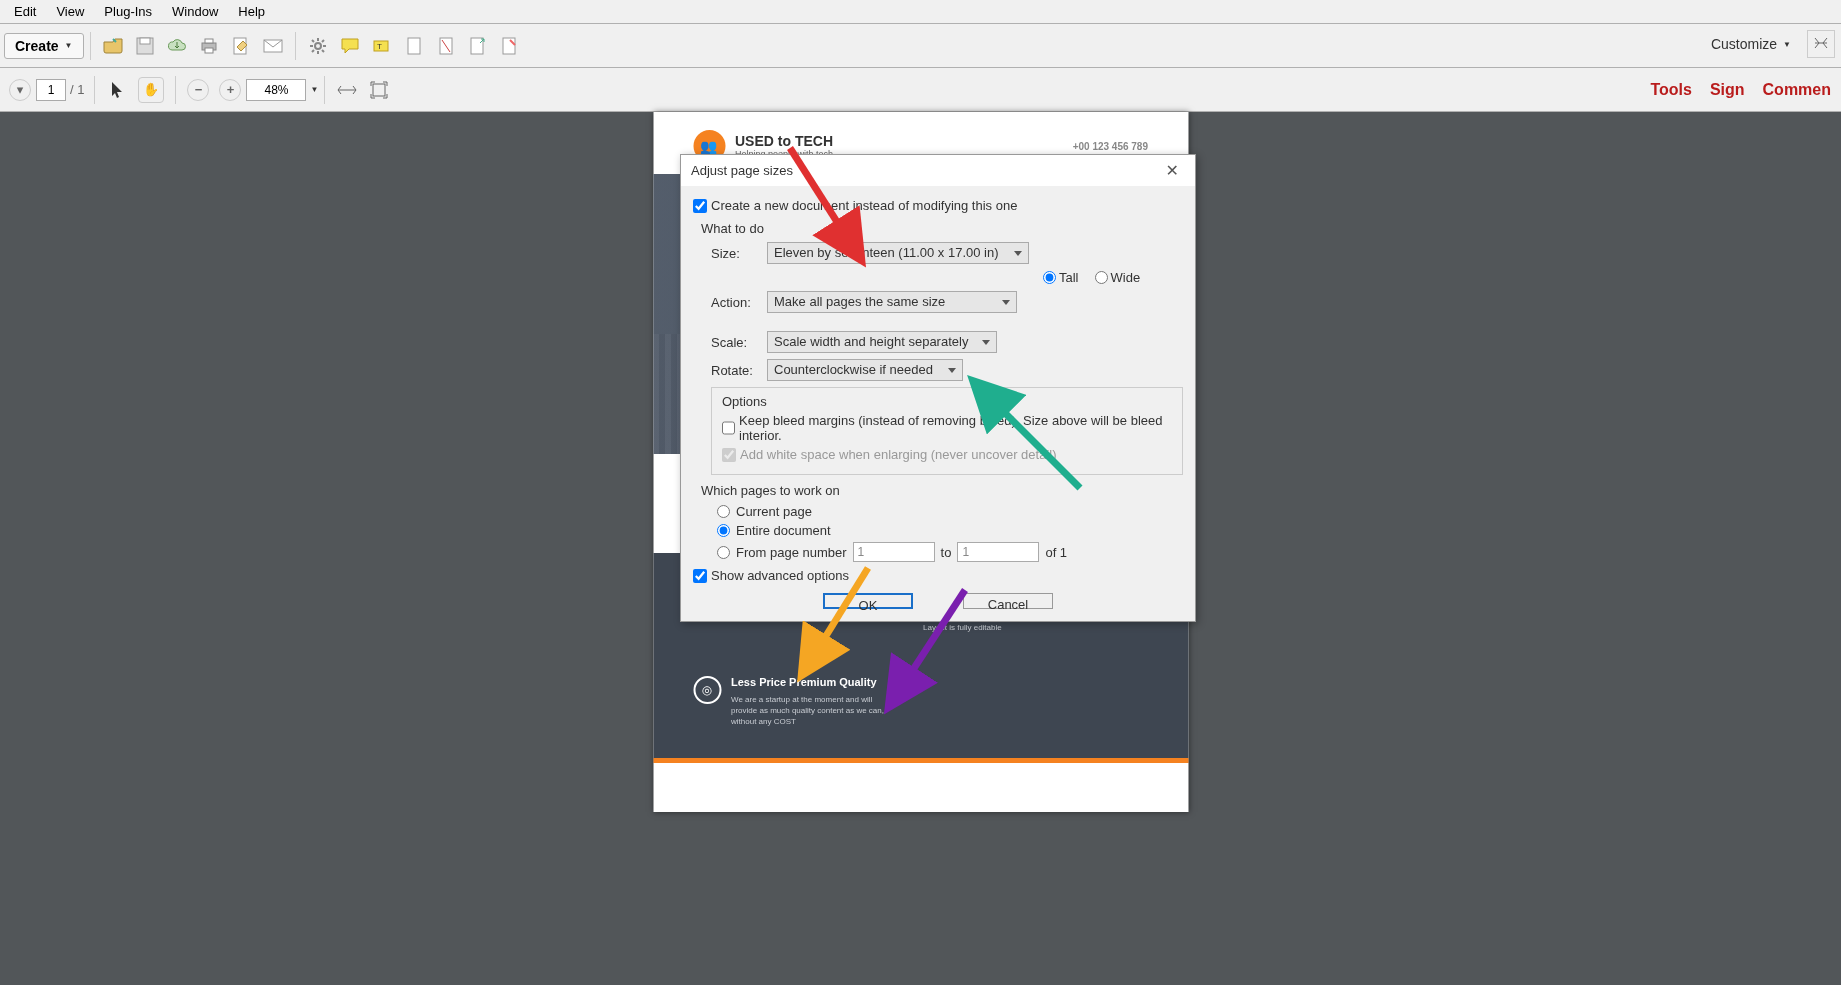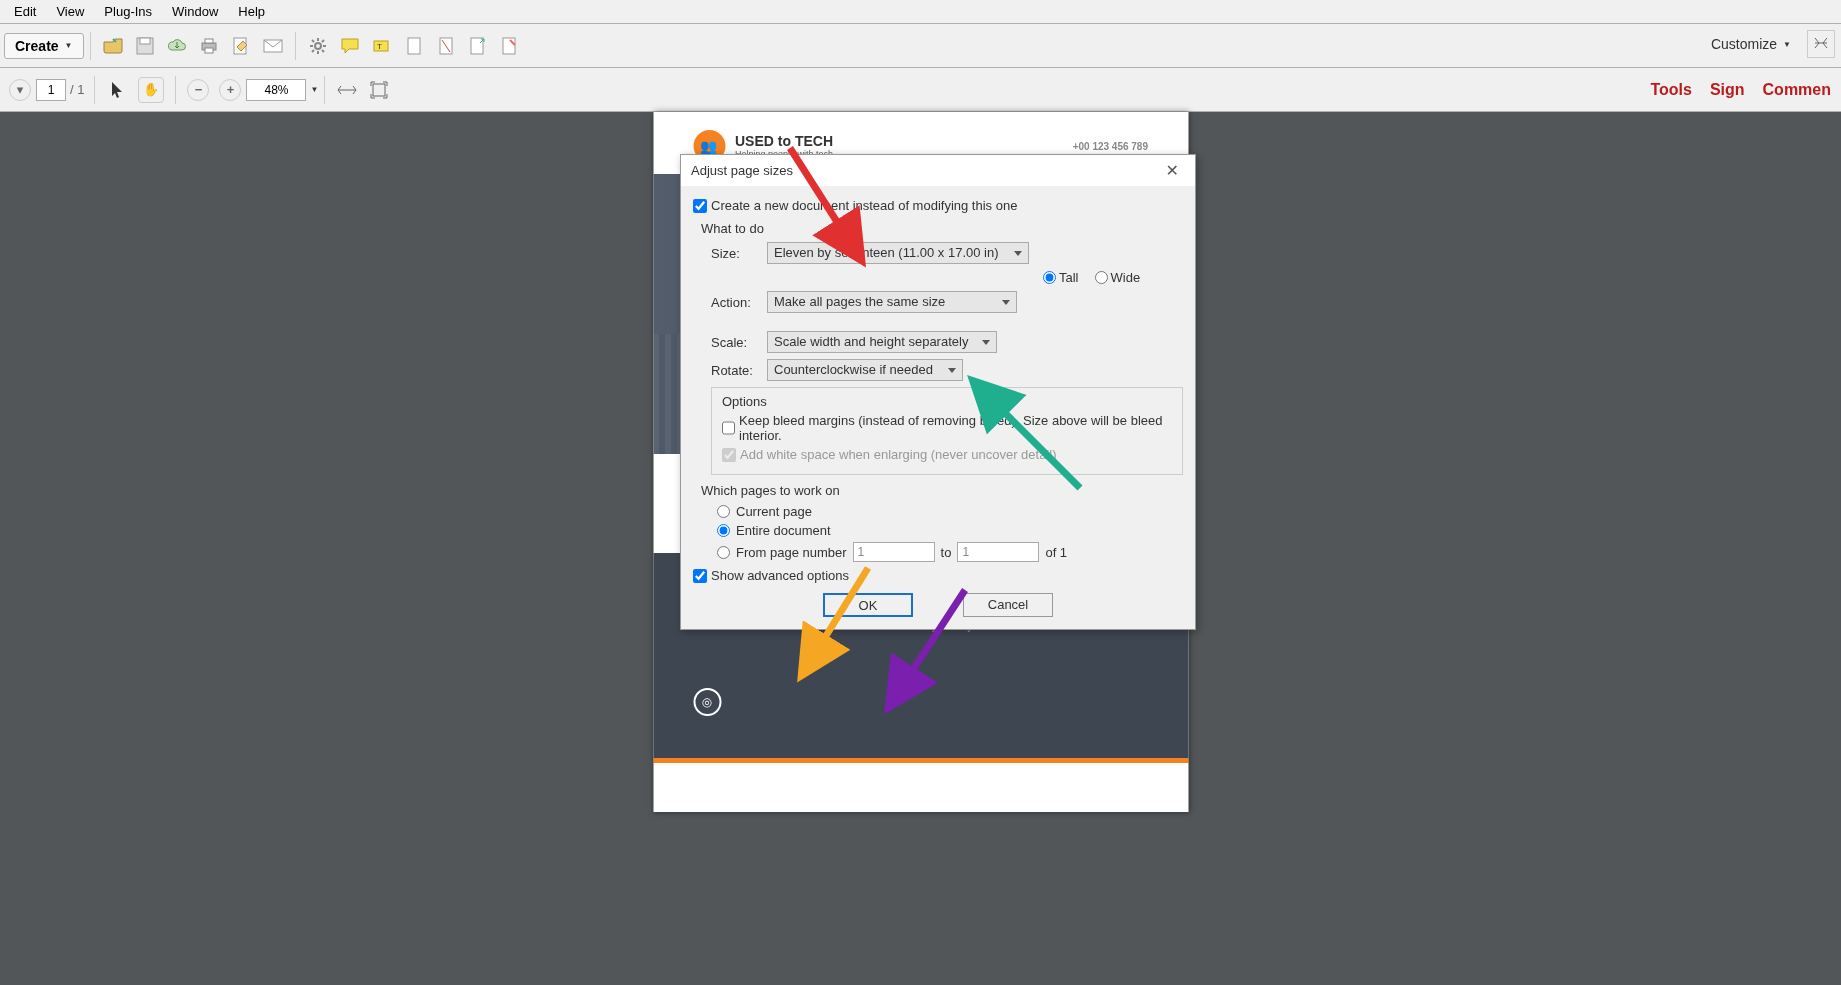--- a/index.html
+++ b/index.html
@@ -57,21 +57,21 @@
 .sel-rotate { width: 196px; }
 .radio-row { display: flex; gap: 16px; margin: 6px 0 6px 350px; align-items: center; }
 .radio-row label { display: flex; align-items: center; gap: 3px; font-size: 13px; }
 .options-box { border: 1px solid #ccc; margin: 4px 0 4px 18px; padding: 6px 10px 8px; }
 .options-box .opt-label { margin-bottom: 4px; }
 .disabled { color: #999; }
 .pages-group { margin: 6px 0 6px 8px; }
 .pages-group .radio { display: flex; align-items: center; gap: 6px; margin: 4px 0 4px 16px; }
 .pages-group input[type=text] { width: 82px; height: 20px; border: 1px solid #aaa; padding: 0 4px; font-size: 12px; color:#888;}
 .btn-row { display: flex; justify-content: center; gap: 50px; margin-top: 10px; }
-.btn { width: 90px; height: 24px; background: #f0f0f0; border: 1px solid #999; font-size: 13px; text-align: center; line-height: 22px; cursor: pointer; }
+.btn { width: 90px; height: 16px; background: #f0f0f0; border: 1px solid #999; font-size: 13px; text-align: center; line-height: 22px; cursor: pointer; }
 .btn.primary { border: 2px solid #1a6fc9; }
 
 .arrow { position: absolute; pointer-events: none; }
 .arrow svg { overflow: visible; }
 .tri { font-size: 8px; color: #333; }
 </style>
 </head>
 <body>
 
 <div class="menubar">
@@ -242,20 +242,24 @@
             <h4>Marketing Campaign</h4>
             <p>You would not find such awesome templates for FREE anywhere else, especially in Ms. Word</p>
           </div>
       </div>
       <div class="feat" style="flex-direction:column;">
         <div style="height:24px;"></div>
         <p>replace it as per your needs or company's branding. Layout is fully editable</p>
       </div>
       <div class="feat">
         <div class="feat-icon">◎</div>
+        <div>
+            <h4>Less Price Premium Quality</h4>
+            <p>We are a startup at the moment and will provide as much quality content as we can, without any COST</p>
+          </div>
       </div>
     </div>
   </div>
 </div>
 
 <div class="dialog">
   <div class="dialog-title">
     <span>Adjust page sizes</span>
     <span class="close-x">✕</span>
   </div>

